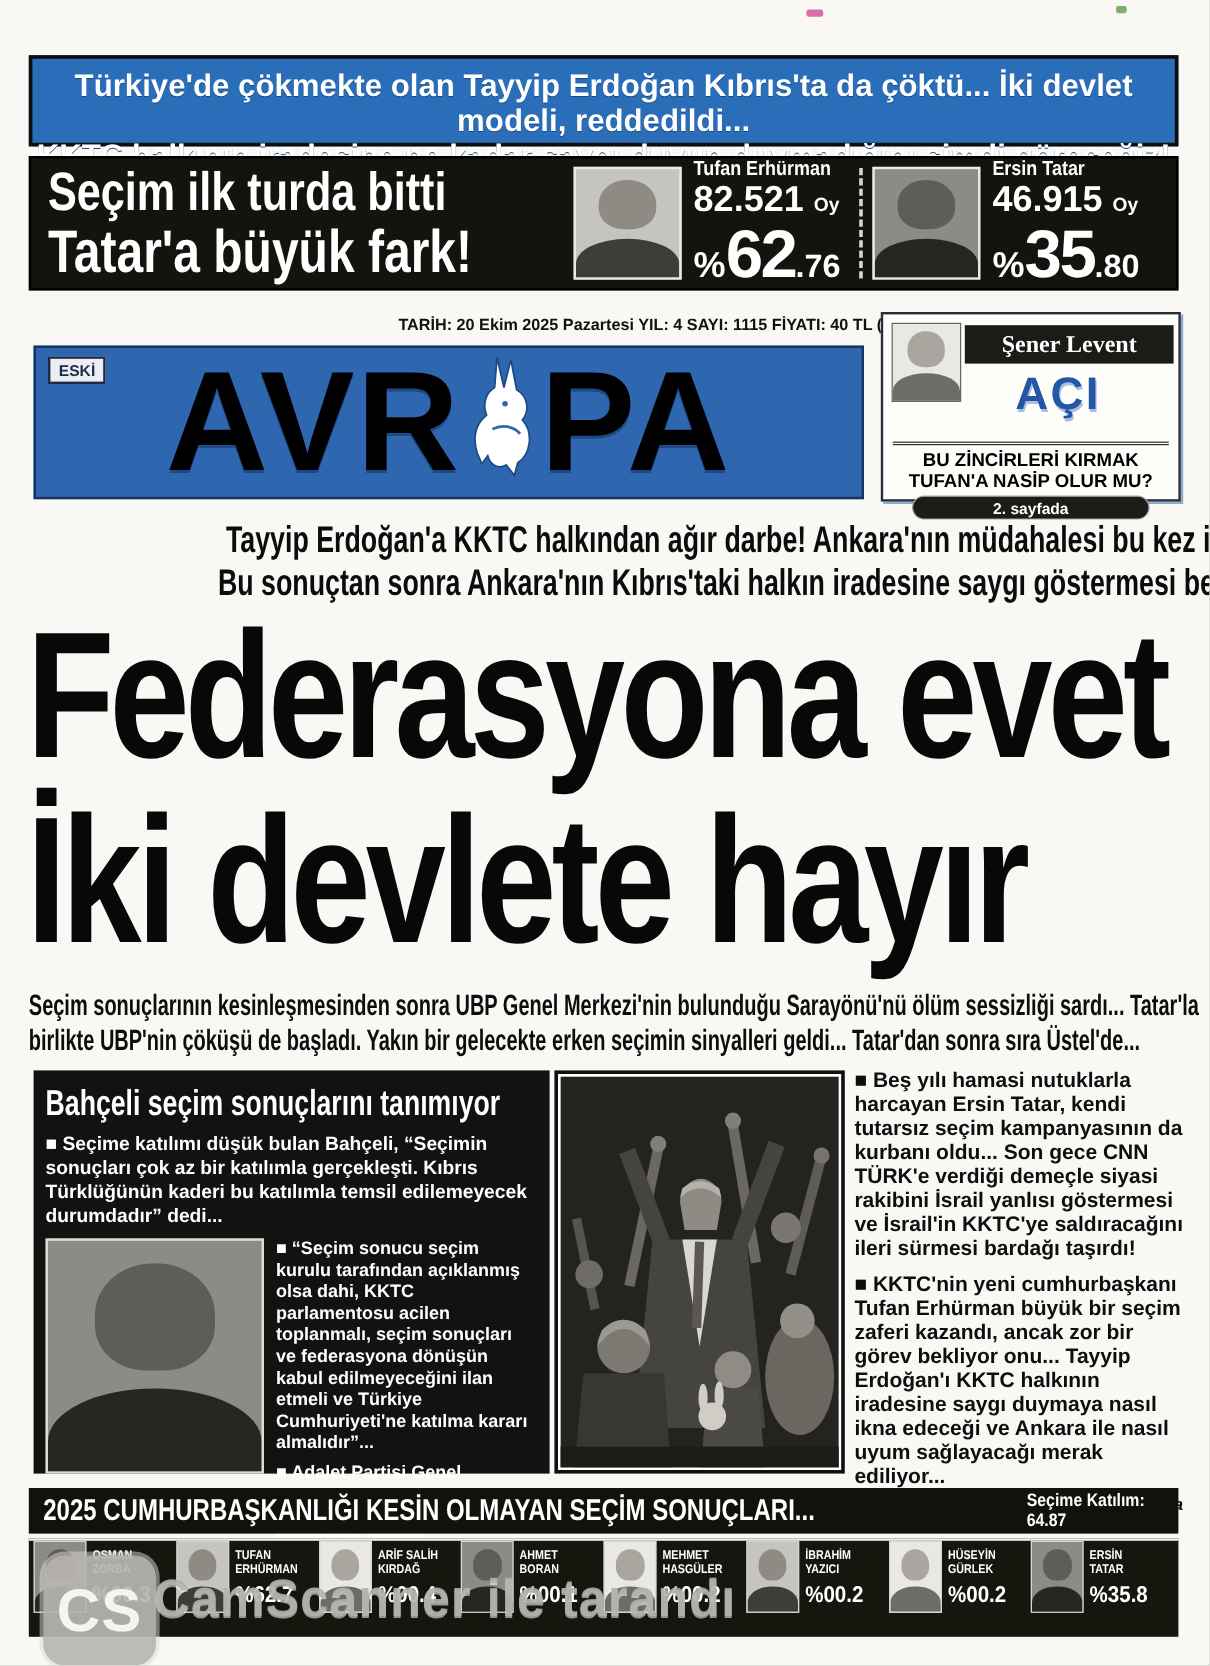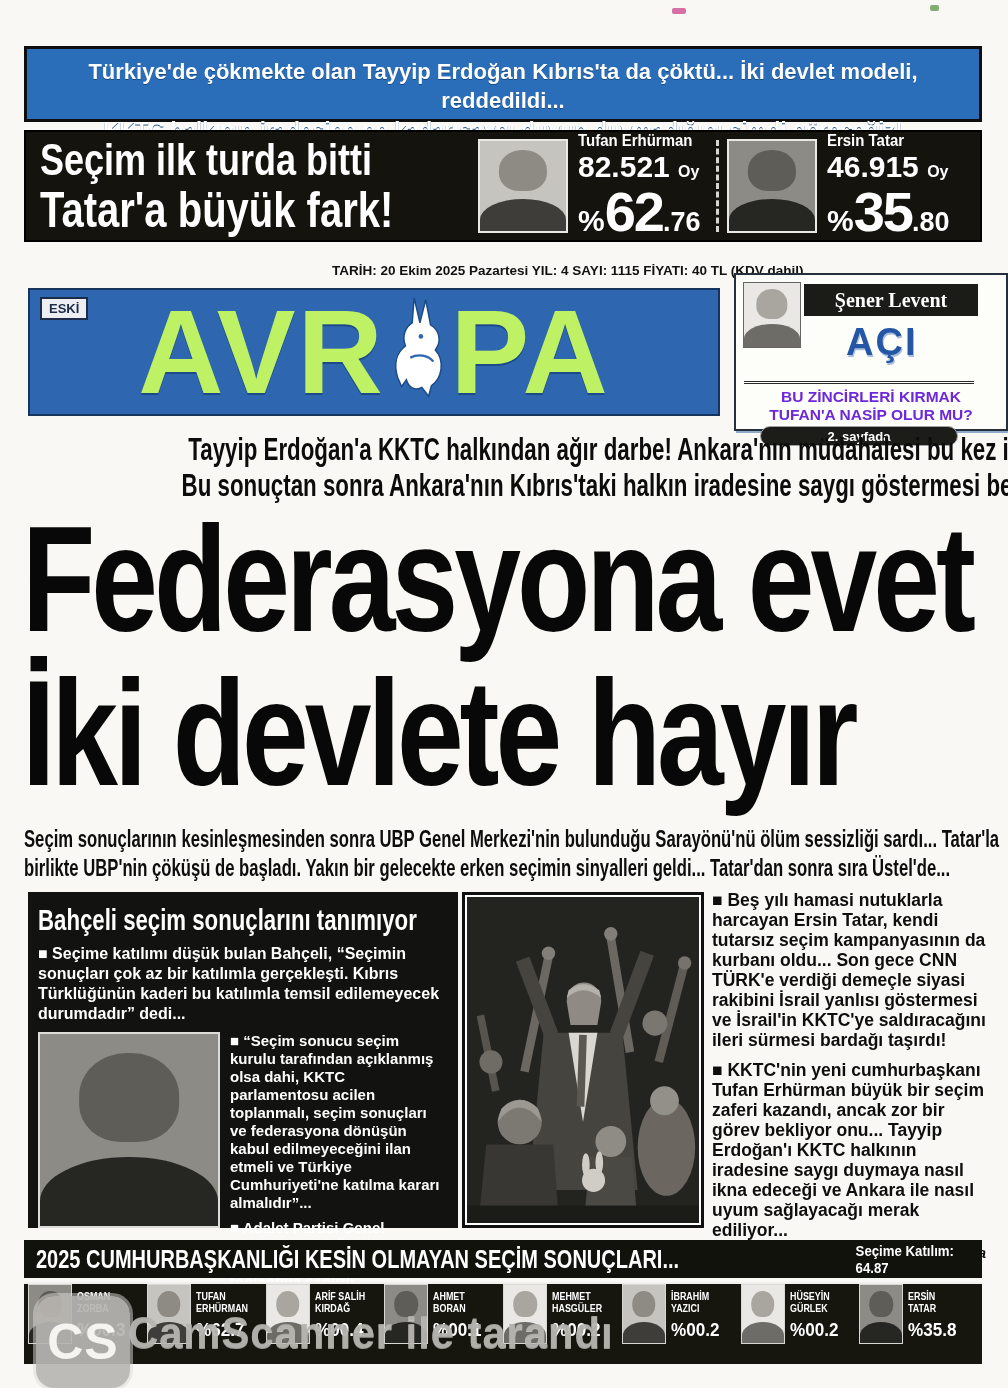--- a/index.html
+++ b/index.html
@@ -16,21 +16,21 @@
   
   .artifact-pink { left:672px; top:8px; width:14px; height:6px; background:#d66fa6; border-radius:2px; }
   .artifact-green { left:930px; top:5px; width:9px; height:6px; background:#7fae6f; border-radius:2px; }
 
   
   .banner {
     left:24px; top:46px; width:958px; height:76px;
     background:#2a6db8; border:3px solid #0e0e0e;
     color:#fff; text-align:center; padding-top:8px;
   }
-  .banner .ln { font-size:22px; font-weight:bold; line-height:29px; text-shadow:0 1px 0 #174a85; }
+  .banner .ln { font-size:26px; font-weight:bold; line-height:29px; text-shadow:0 1px 0 #174a85; }
 
   
   .flash {
     left:24px; top:130px; width:958px; height:112px;
     background:#14130e; border:2px solid #000; display:flex; align-items:center;
     color:#fff;
   }
   .flash-head { width:452px; padding-left:14px; }
   .flash-head .h1 { font-size:45px; font-weight:900; transform:scaleX(.8); line-height:48px; }
   .flash-head .h2 { font-size:50px; font-weight:900; transform:scaleX(.8); line-height:52px; }
@@ -53,37 +53,37 @@
   
   .masthead {
     left:28px; top:288px; width:692px; height:128px;
     background:#2f66b0; border:2px solid #16355e;
     display:flex; align-items:center; justify-content:center;
   }
   .eski {
     position:absolute; left:10px; top:7px; background:#eceef2; color:#1d2b4a;
     border:2px solid #1d2b4a; font-size:13px; font-weight:800; padding:0 7px; line-height:19px;
   }
-  .logo-word { color:#bef264; font-size:118px; font-weight:900; letter-spacing:2px; line-height:1; text-shadow:0 2px 0 #1c4a86; }
+  .logo-word { color:#000000; font-size:118px; font-weight:900; letter-spacing:2px; line-height:1; text-shadow:0 2px 0 #1c4a86; }
   .donkey { margin:0 4px 6px 4px; }
 
   
   .colbox {
-    left:734px; top:260px; width:274px; height:158px;
-    background:#fdfdfa; border:2px solid #26303d; box-shadow:2px 2px 0 #8fa9c9;margin-top:13px;
+    left:734px; top:260px; width:250px; height:158px;
+    background:#fdfdfa; border:2px solid #26303d; box-shadow:2px 2px 0 #8fa9c9;
   }
   .colbox .photo { position:absolute; left:7px; top:7px; width:58px; height:66px; border:1px solid #666; }
   .colbox .authorbar {
     position:absolute; left:68px; top:9px; width:174px; height:32px; background:#1b1b17;
     color:#fff; font-family:"Liberation Serif", serif; font-weight:bold; font-size:20px;
     text-align:center; line-height:32px;
   }
   .colbox .aci { position:absolute; left:110px; top:46px; font-size:38px; font-weight:900; color:#2356a5; letter-spacing:2px; text-shadow:1px 2px 0 #a9bedc; }
   .colbox .rule { position:absolute; left:8px; top:106px; width:230px; border-top:3px double #2a2a2a; }
-  .colbox .title { position:absolute; left:0; top:113px; width:100%; text-align:center; font-size:15.5px; font-weight:800; line-height:18px; color:#6d28d9; }
+  .colbox .title { position:absolute; left:0; top:113px; width:100%; text-align:center; font-size:15.5px; font-weight:800; line-height:18px; color:#000000; }
   .colbox .pill { position:absolute; left:24px; top:151px; width:198px; height:20px; background:#1c1c18; border-radius:10px; color:#fff; font-size:13px; font-weight:800; text-align:center; line-height:20px; border:1px solid #a3a3a3; }
 
   
   .subhead { left:0; top:432px; width:1008px; text-align:center; color:#0c0c0c; }
   .subhead .ln { font-size:31px; font-weight:900; line-height:36px; transform:scaleX(.72); }
 
   
   .bigline1 { left:22px; top:504px; font-size:150px; font-weight:900; letter-spacing:-5px; line-height:150px; color:#080808; transform:scaleX(.8); }
   .bigline2 { left:22px; top:658px; font-size:150px; font-weight:900; letter-spacing:-5px; line-height:150px; color:#080808; transform:scaleX(.8); }
 

